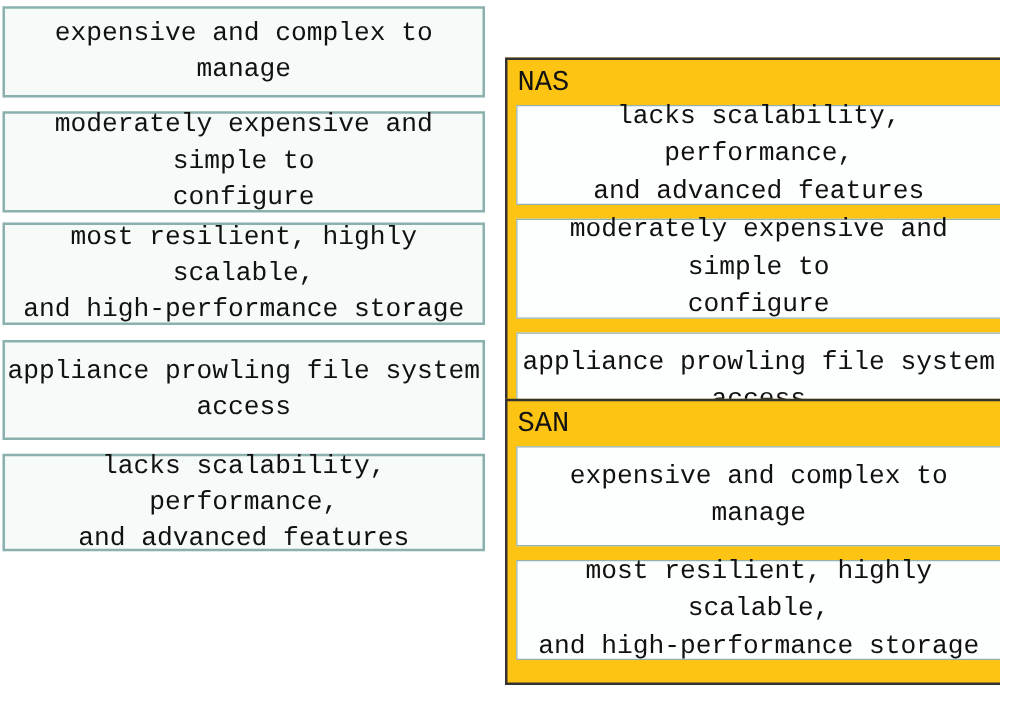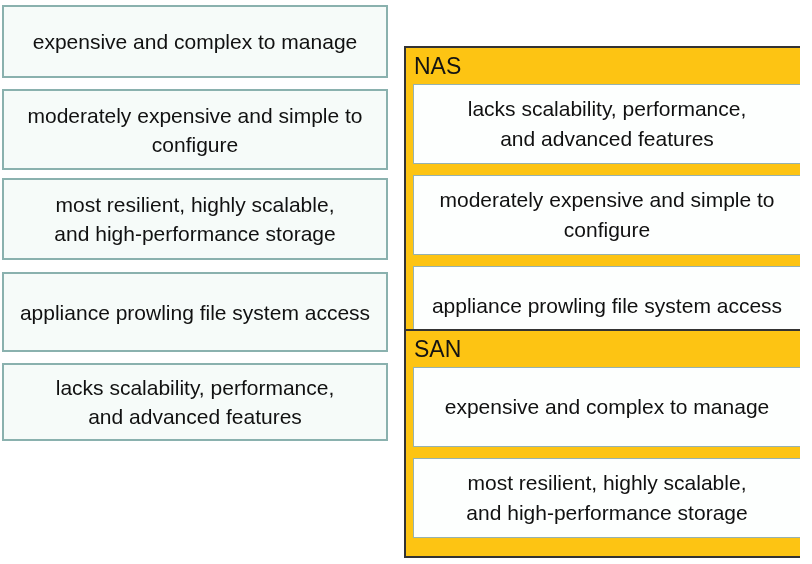--- a/index.html
+++ b/index.html
@@ -5,21 +5,21 @@
   html, body {
     margin: 0;
     padding: 0;
     background: #ffffff;
   }
   .stage {
     position: relative;
     width: 800px;
     height: 564px;
     background: #ffffff;
-    font-family: Liberation Sans, sans-serif;
+    font-family: Liberation Mono, monospace;
     color: #111111;
     overflow: hidden;
   }
   
   .option {
     position: absolute;
     left: 2px;
     width: 386px;
     box-sizing: border-box;
     border: 2px solid var(--option-border, #8ab1ae);
@@ -42,21 +42,21 @@
   
   .panel {
     position: absolute;
     left: 404px;
     width: 406px;
     box-sizing: border-box;
     border: 2px solid var(--panel-border, #333333);
     background: var(--panel-yellow, #fdc413);
   }
   #panel-nas { top: 2px;   height: 320px; margin-top: 44px; }
-  #panel-san { top: 329px; height: 229px; }
+  #panel-san { top: 319px; height: 229px; }
 
   .panel-label {
     font-size: 23px;
     line-height: 32px;
     margin: 2px 0 2px 8px;
     color: #131313;
   }
   .slot {
     box-sizing: border-box;
     margin: 0 7px 11px 7px;

